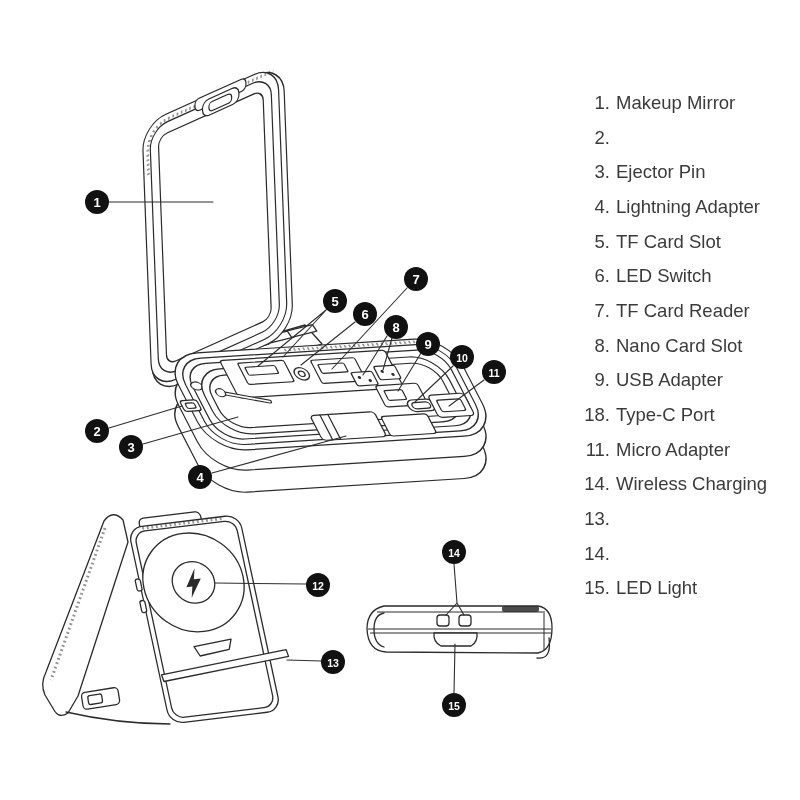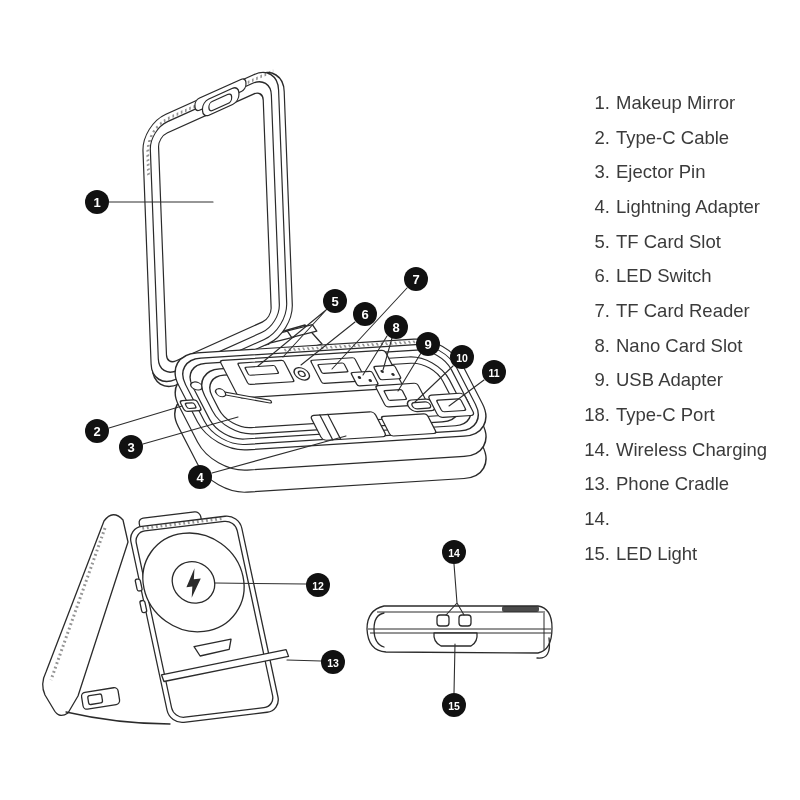--- a/index.html
+++ b/index.html
@@ -208,21 +208,20 @@
     </g>
   </svg>
 
   <div class="legend">
     <div class="legend-row">
         <span class="legend-num">1.</span>
         <span class="legend-label">Makeup Mirror</span>
       </div>
     <div class="legend-row">
         <span class="legend-num">2.</span>
-        <span class="legend-label">Type-C Cable</span>
       </div>
     <div class="legend-row">
         <span class="legend-num">3.</span>
         <span class="legend-label">Ejector Pin</span>
       </div>
     <div class="legend-row">
         <span class="legend-num">4.</span>
         <span class="legend-label">Lightning Adapter</span>
       </div>
     <div class="legend-row">
@@ -243,26 +242,29 @@
       </div>
     <div class="legend-row">
         <span class="legend-num">9.</span>
         <span class="legend-label">USB Adapter</span>
       </div>
     <div class="legend-row">
         <span class="legend-num">18.</span>
         <span class="legend-label">Type-C Port</span>
       </div>
     <div class="legend-row">
+        <span class="legend-num">11.</span>
+        <span class="legend-label">Micro Adapter</span>
+      </div>
+    <div class="legend-row">
         <span class="legend-num">14.</span>
         <span class="legend-label">Wireless Charging</span>
       </div>
     <div class="legend-row">
         <span class="legend-num">13.</span>
-        <span class="legend-label">Phone Cradle</span>
       </div>
     <div class="legend-row">
         <span class="legend-num">14.</span>
       </div>
     <div class="legend-row">
         <span class="legend-num">15.</span>
         <span class="legend-label">LED Light</span>
       </div>
   </div>
 

